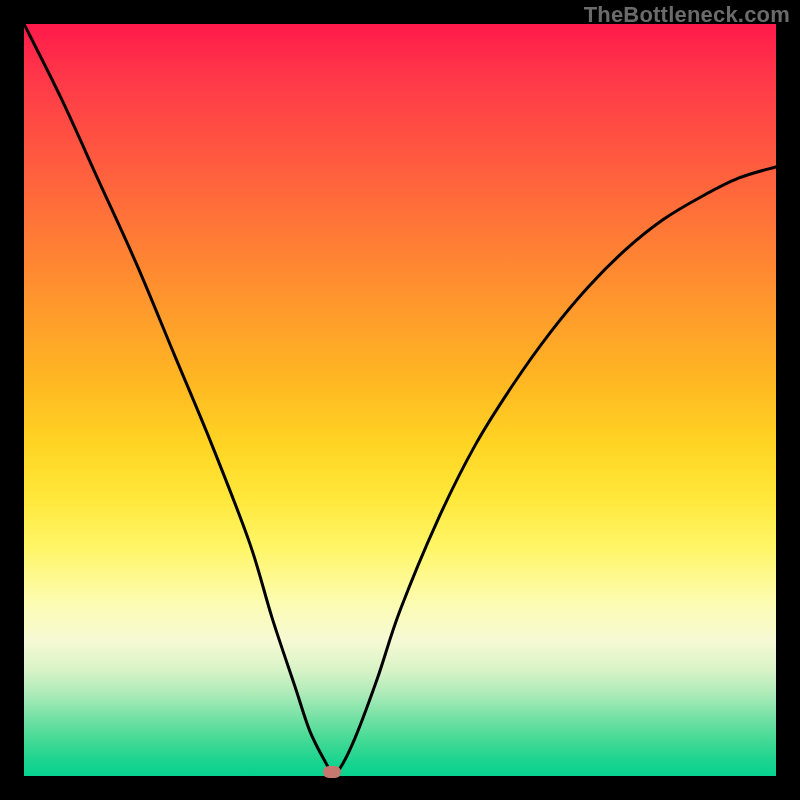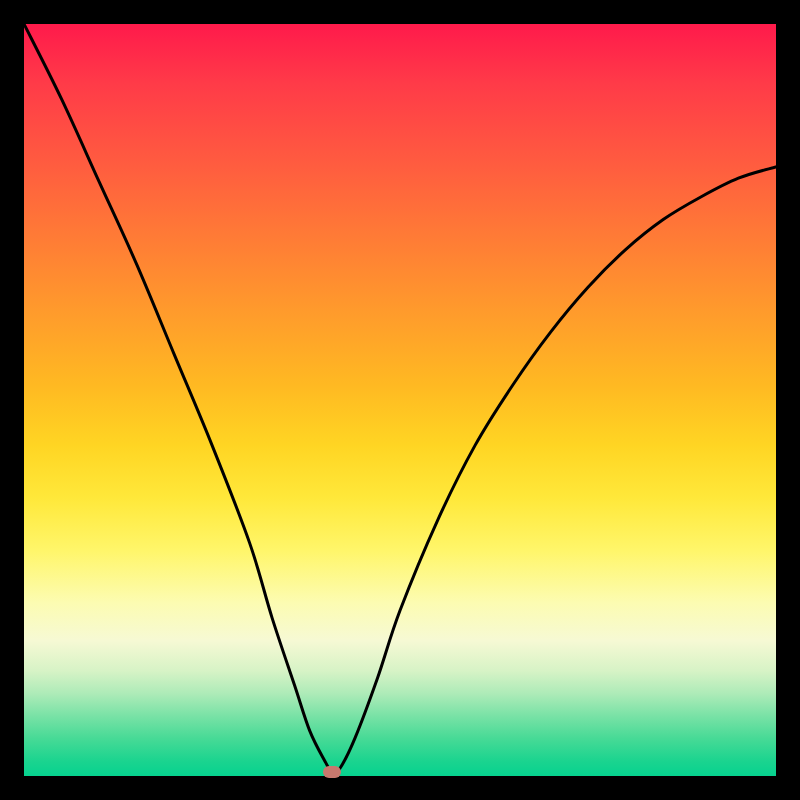--- a/index.html
+++ b/index.html
@@ -69,19 +69,20 @@
     height: 12px;
     border-radius: 6px / 6px;
     background: #c7786e;
     transform: translate(-50%, -50%);
   }
 </style>
 </head>
 <body>
 
 <div class="frame">
+  <div class="watermark">TheBottleneck.com</div>
   <div class="plot-area">
     <svg class="curve-svg" viewBox="0 0 752 752" preserveAspectRatio="none">
       <path id="curve-path" d="M 0,0 C 6.266666666666667,12.533333333333323 25.06666666666667,48.87999999999994 37.6,75.19999999999993 C 50.13333333333333,101.51999999999992 62.66666666666667,130.3466666666666 75.2,157.91999999999996 C 87.73333333333333,185.4933333333333 100.26666666666667,211.81333333333333 112.8,240.64 C 125.33333333333333,269.46666666666664 137.86666666666667,300.79999999999995 150.4,330.87999999999994 C 162.93333333333334,360.9599999999999 175.46666666666667,389.78666666666663 188,421.12 C 200.53333333333333,452.4533333333334 215.57333333333332,490.05333333333334 225.6,518.88 C 235.62666666666667,547.7066666666667 240.64000000000004,570.2666666666667 248.16000000000003,594.08 C 255.68,617.8933333333334 264.4533333333333,642.96 270.71999999999997,661.76 C 276.9866666666666,680.56 280.74666666666667,694.3466666666667 285.76,706.88 C 290.7733333333333,719.4133333333333 297.04,730.0666666666667 300.8,736.96 C 304.56,743.8533333333334 305.81333333333333,746.9866666666667 308.32,748.24 C 310.82666666666665,749.4933333333333 312.08,750.12 315.84,744.48 C 319.59999999999997,738.84 324.61333333333334,729.4399999999999 330.88,714.4 C 337.14666666666665,699.36 345.92,675.5466666666666 353.44,654.24 C 360.96,632.9333333333334 365.97333333333336,612.88 376,586.56 C 386.02666666666664,560.2399999999999 401.0666666666667,523.8933333333333 413.6,496.32 C 426.1333333333333,468.74666666666667 438.66666666666663,443.68 451.2,421.12 C 463.73333333333335,398.56 476.26666666666665,379.76 488.8,360.96 C 501.33333333333337,342.15999999999997 513.8666666666667,324.6133333333334 526.4,308.32000000000005 C 538.9333333333333,292.0266666666667 551.4666666666667,276.9866666666667 564,263.2 C 576.5333333333333,249.41333333333333 589.0666666666667,236.88000000000002 601.6,225.60000000000002 C 614.1333333333333,214.32000000000002 626.6666666666666,204.29333333333332 639.1999999999999,195.51999999999998 C 651.7333333333332,186.74666666666664 664.2666666666668,179.85333333333338 676.8000000000001,172.96000000000004 C 689.3333333333334,166.0666666666667 701.8666666666667,159.17333333333332 714.4,154.15999999999997 C 726.9333333333333,149.14666666666662 745.7333333333333,144.76 752,142.88" fill="none" stroke="#000" stroke-width="3" stroke-linecap="round" stroke-linejoin="round"></path>
     </svg>
     <div id="marker" class="marker" style="left: 308.32px; top: 748.24px;"></div>
   </div>
 </div>
 
 </body></html>

